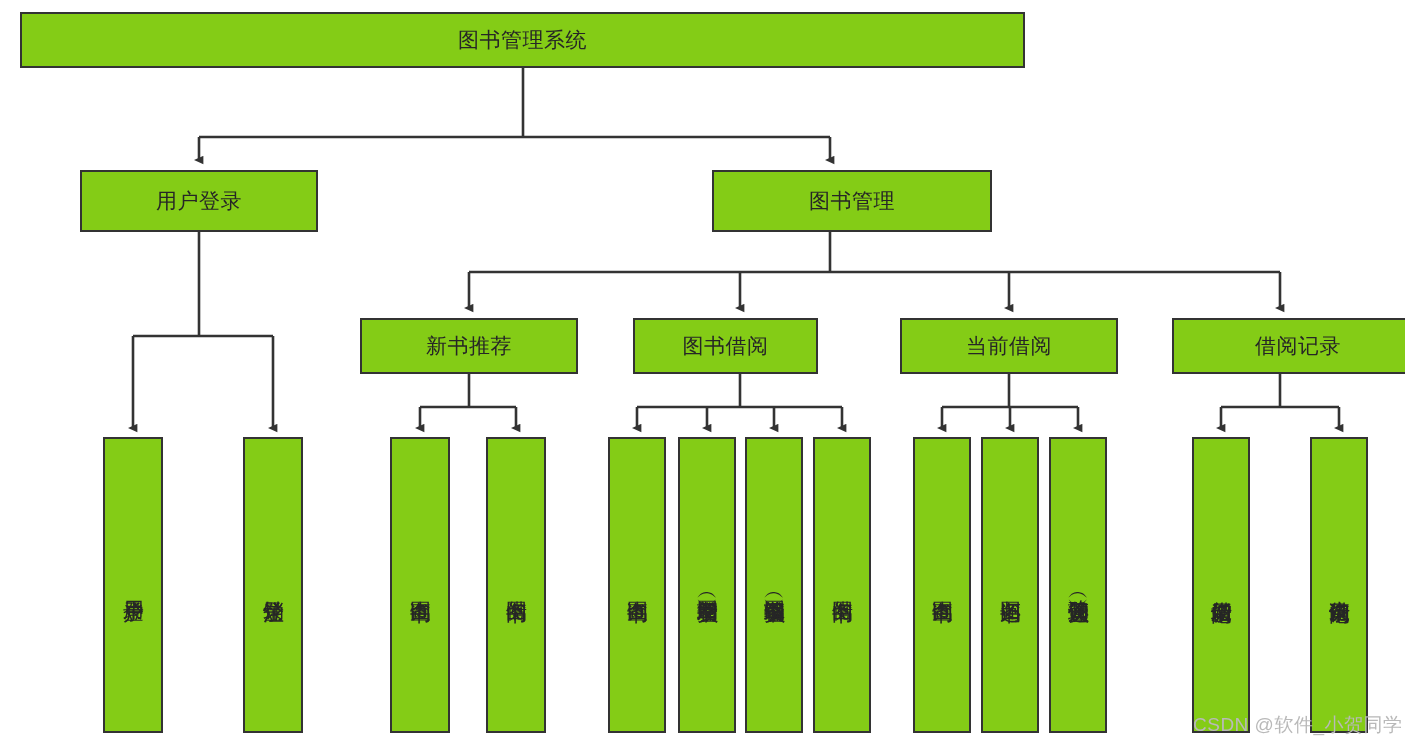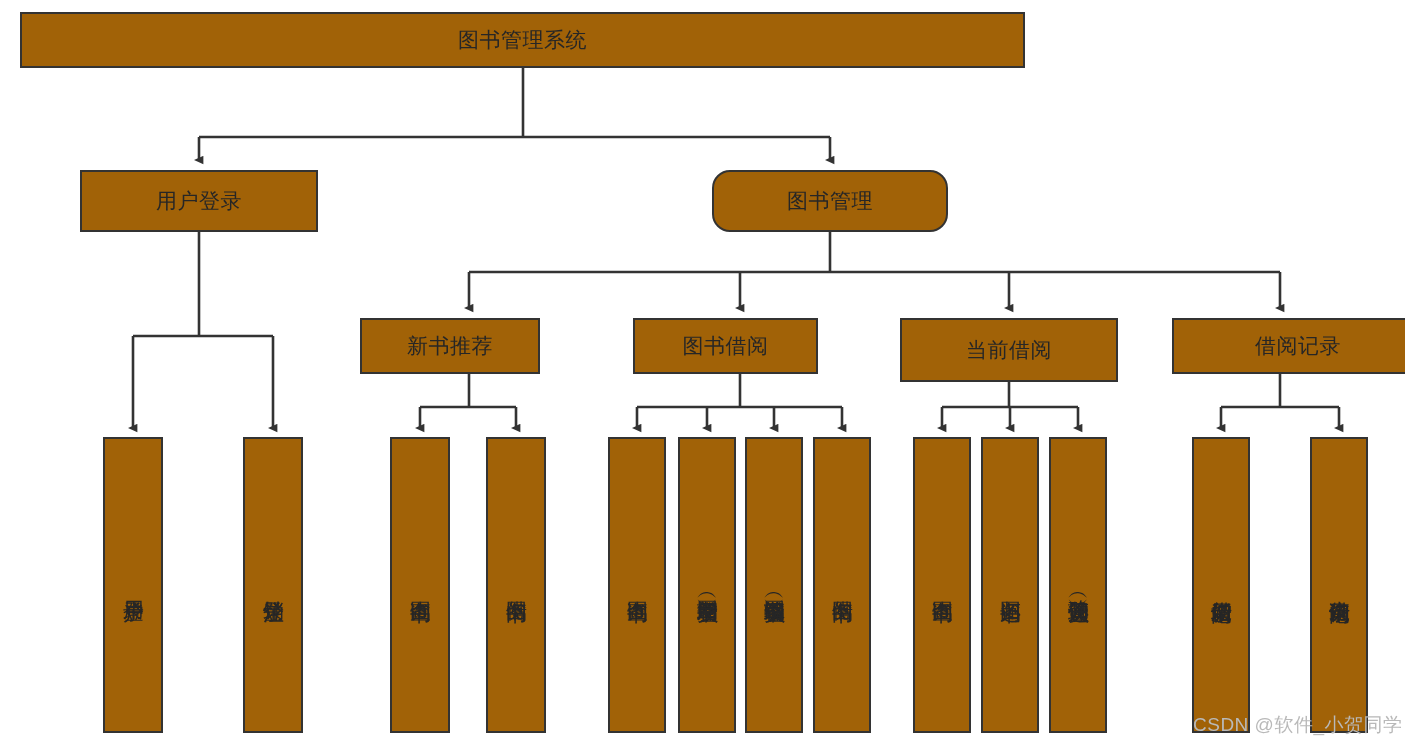--- a/index.html
+++ b/index.html
@@ -23,21 +23,21 @@
     position: absolute;
     top: 0;
     left: 0;
     width: 1405px;
     height: 747px;
   }
   .node-box {
     position: absolute;
     box-sizing: border-box;
     border: 2px solid #333333;
-    background: #a16207;
+    background: #84cc16;
     display: flex;
     align-items: center;
     justify-content: center;
     color: #262626;
     line-height: 1.18;
     letter-spacing: 0.5px;
   }
   .node-box.horizontal {
     font-size: 21px;
     writing-mode: horizontal-tb;
@@ -134,31 +134,31 @@
     </g>
   </svg>
 
   <div class="node-box horizontal" style="left:20px; top:12px; width:1005px; height:56px;">
     <span class="node-label">图书管理系统</span>
   </div>
 
   <div class="node-box horizontal" style="left:80px; top:170px; width:238px; height:62px;">
     <span class="node-label">用户登录</span>
   </div>
-  <div class="node-box horizontal" style="left:712px; top:170px; width:236px; height:62px;border-radius:18px;">
+  <div class="node-box horizontal" style="left:712px; top:170px; width:280px; height:62px;">
     <span class="node-label">图书管理</span>
   </div>
 
-  <div class="node-box horizontal" style="left:360px; top:318px; width:180px; height:56px;">
+  <div class="node-box horizontal" style="left:360px; top:318px; width:218px; height:56px;">
     <span class="node-label">新书推荐</span>
   </div>
   <div class="node-box horizontal" style="left:633px; top:318px; width:185px; height:56px;">
     <span class="node-label">图书借阅</span>
   </div>
-  <div class="node-box horizontal" style="left:900px; top:318px; width:218px; height:64px;">
+  <div class="node-box horizontal" style="left:900px; top:318px; width:218px; height:56px;">
     <span class="node-label">当前借阅</span>
   </div>
   <div class="node-box horizontal" style="left:1172px; top:318px; width:252px; height:56px;">
     <span class="node-label">借阅记录</span>
   </div>
 
   <div class="node-box vertical" style="left:103px; top:437px; width:60px; height:296px;">
     <span class="node-label">用户登录</span>
   </div>
   <div class="node-box vertical" style="left:243px; top:437px; width:60px; height:296px;">

